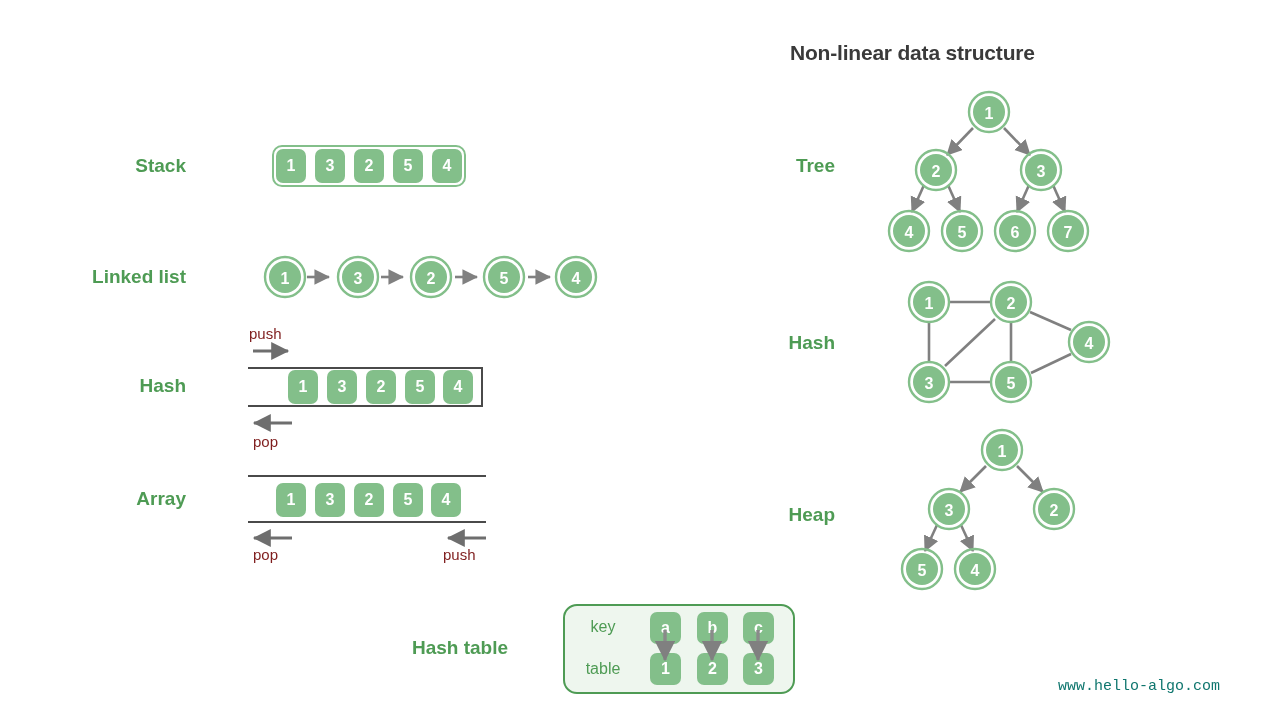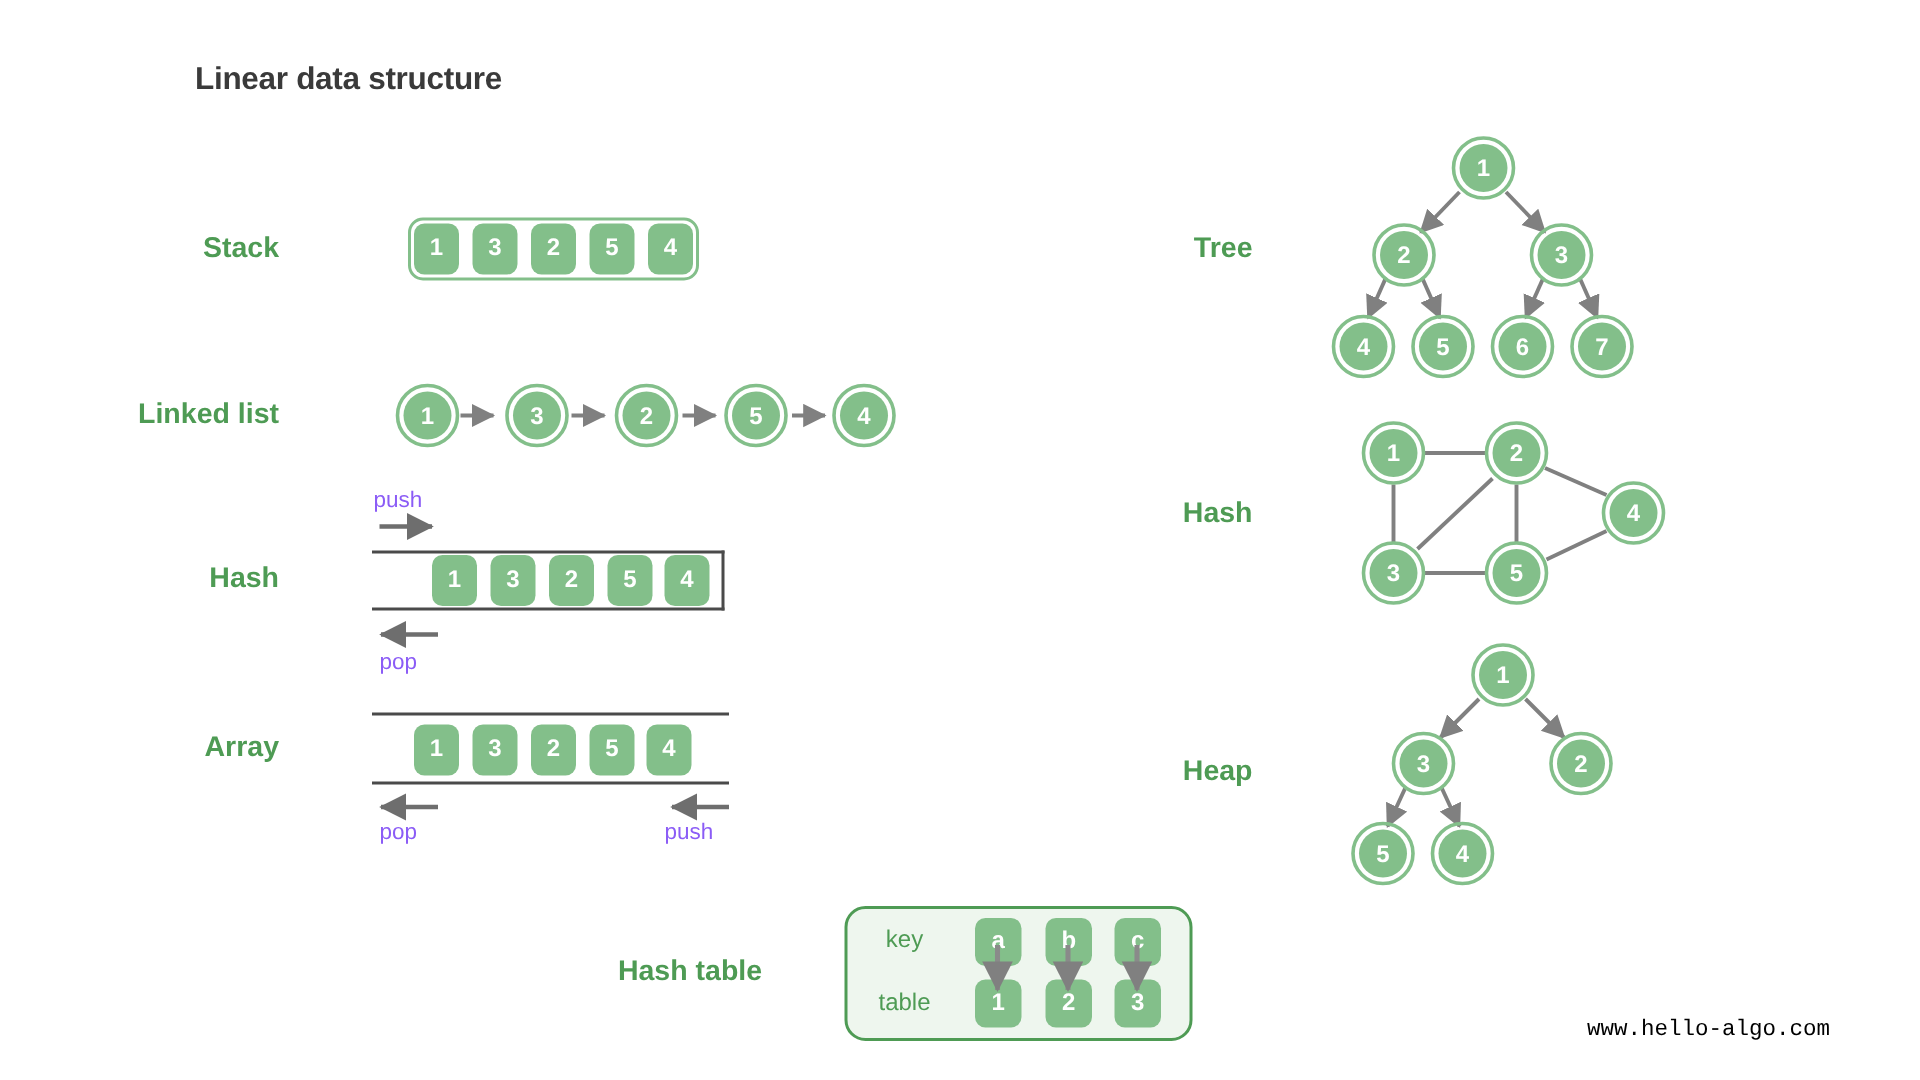--- a/index.html
+++ b/index.html
@@ -61,21 +61,21 @@
     box-sizing: border-box;
   }
   .queue-line {
     position: absolute;
     height: 2px;
     background: #4a4a4a;
   }
   .arrow-label {
     position: absolute;
     font-size: 15px;
-    color: #8b5cf6;
+    color: #7f1d1d;
     white-space: nowrap;
   }
   .hash-panel {
     position: absolute;
     background: #eef6ee;
     border: 2px solid #4e9b54;
     border-radius: 14px;
     box-sizing: border-box;
   }
   .hash-text {
@@ -98,30 +98,30 @@
     font-family: "Liberation Sans", sans-serif;
     font-size: 16px;
     font-weight: bold;
     text-anchor: middle;
     dominant-baseline: central;
   }
   .watermark {
     position: absolute;
     font-family: "Liberation Mono", monospace;
     font-size: 15px;
-    color: #000000;
+    color: #0f766e;
     white-space: nowrap;
   }
 </style>
 </head>
 <body>
 
 <div id="canvas">
 
-  <div class="heading" style="left:130px; top:41px;">Linear data structure</div>
+  <div class="heading" style="left:790px; top:41px;">Non-linear data structure</div>
 
   <div class="row-label" style="left:26px; top:155px; width:160px;">Stack</div>
   <div class="array-frame" style="left:272px; top:145px; width:194px; height:42px;"></div>
   <div class="cell" style="left:276px; top:149px; width:30px; height:34px;">1</div>
   <div class="cell" style="left:315px; top:149px; width:30px; height:34px;">3</div>
   <div class="cell" style="left:354px; top:149px; width:30px; height:34px;">2</div>
   <div class="cell" style="left:393px; top:149px; width:30px; height:34px;">5</div>
   <div class="cell" style="left:432px; top:149px; width:30px; height:34px;">4</div>
 
   <div class="row-label" style="left:26px; top:266px; width:160px;">Linked list</div>

